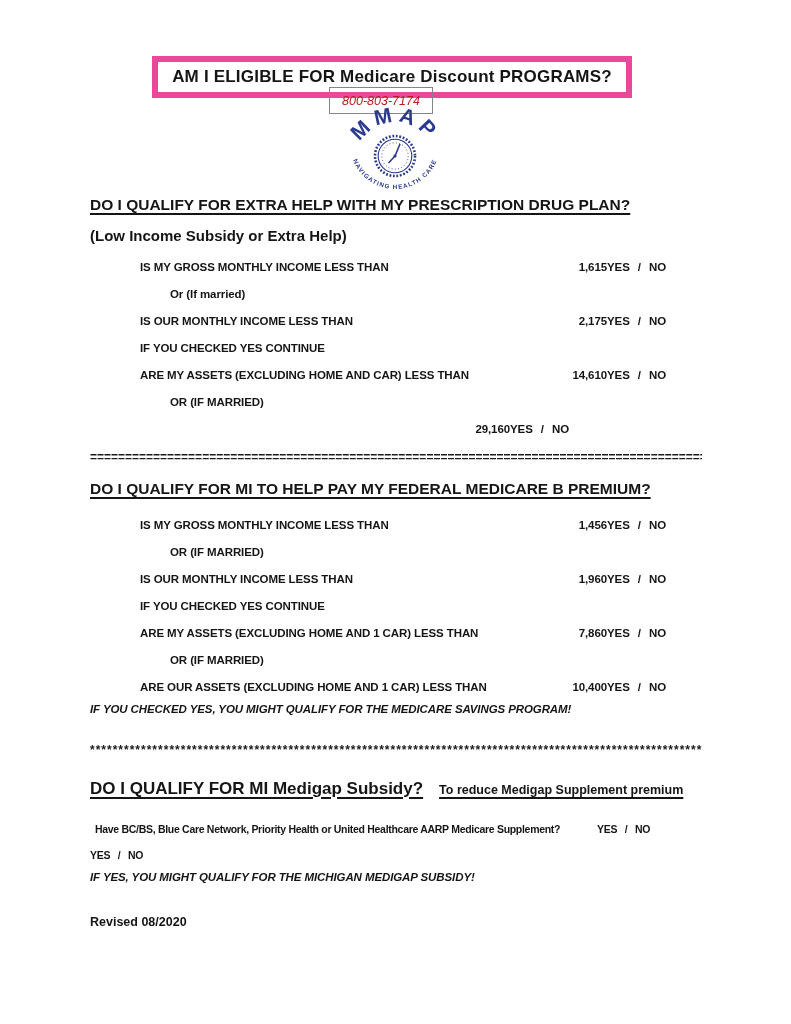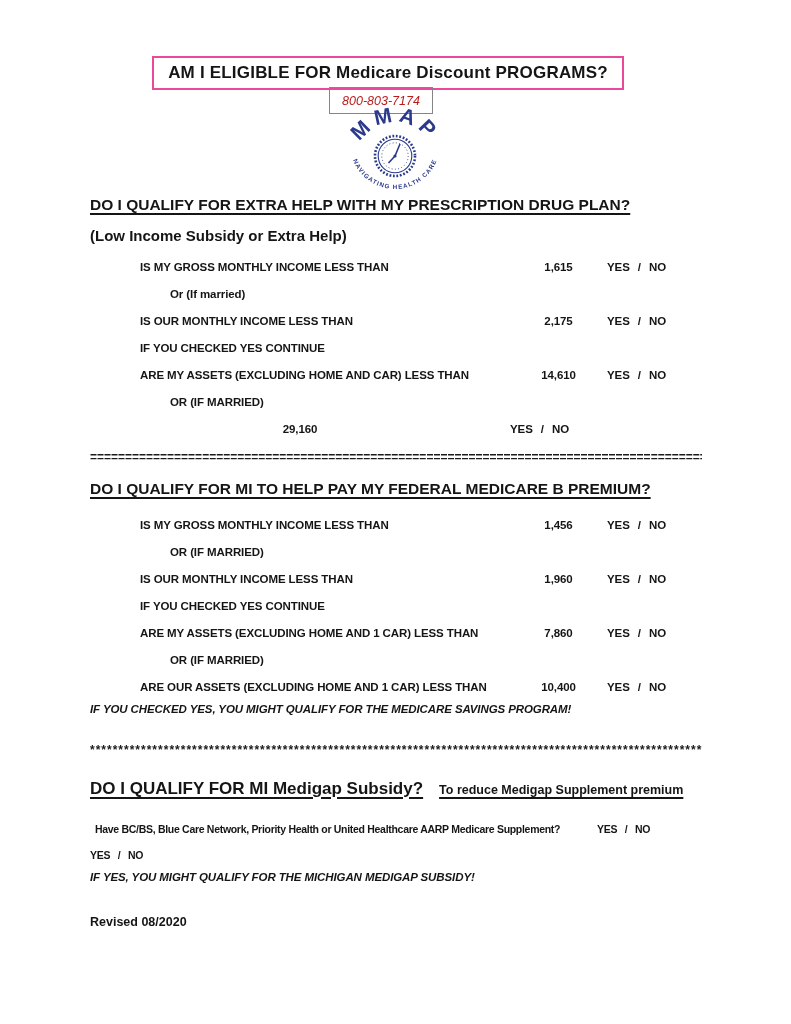--- a/index.html
+++ b/index.html
@@ -1,19 +1,19 @@
 <!DOCTYPE html>
 <html><head>
 <meta charset="utf-8">
 <style>
   html,body{margin:0;padding:0;background:#ffffff;}
   body{width:791px;height:1024px;font-family:"Liberation Sans",sans-serif;color:#151515;}
   .page{position:relative;width:791px;height:1024px;background:#fff;overflow:hidden;}
 
-  .title-box{position:absolute;left:152px;top:56px;width:468px;height:30px;border:2px solid #ec4899;
+  .title-box{position:absolute;left:152px;top:56px;width:468px;height:30px;border:6px solid #ec4899;
     display:flex;align-items:center;justify-content:center;}
   .title-text{font-size:17px;font-weight:bold;letter-spacing:.2px;white-space:nowrap;}
 
   .phone-box{position:absolute;left:329px;top:87px;width:102px;height:25px;border:1.5px solid #858585;
     display:flex;align-items:center;justify-content:center;}
   .phone-text{font-size:12.5px;color:#b91c1c;font-style:italic;}
 
   .logo-wrap{position:absolute;left:325px;top:104px;width:140px;height:88px;}
 
   .content{position:absolute;left:90px;top:196px;width:612px;}
@@ -22,21 +22,21 @@
   .sec-heading .h-main{text-decoration:underline;text-underline-offset:3px;text-decoration-thickness:1.5px;}
   .sec-heading.big .h-main{font-size:17px;}
   .h-note{font-size:12.5px;font-weight:bold;margin-left:16px;text-decoration:underline;
     text-underline-offset:3px;text-decoration-thickness:1.5px;}
   .sec-sub{font-size:15px;font-weight:bold;margin:0 0 9px 0;}
 
   .row{display:grid;grid-template-columns:420px 97px 1fr;height:27px;align-items:center;
     font-size:11.5px;font-weight:bold;letter-spacing:-.1px;}
   .row .lbl{padding-left:50px;white-space:nowrap;}
   .row.sub .lbl{padding-left:80px;}
-  .row .val{text-align:center;}
+  .row .val{text-align:right;}
   .row .choice{word-spacing:5px;white-space:nowrap;}
   .row.wide{grid-template-columns:1fr 105px;height:26px;font-size:10.5px;letter-spacing:-.3px;}
   .row.wide .lbl{padding-left:5px;}
 
   .conclusion{font-size:11.5px;font-weight:bold;font-style:italic;margin:3px 0 0 0;height:18px;letter-spacing:-.1px;}
 
   .divider{font-weight:bold;font-size:12px;white-space:nowrap;overflow:hidden;height:16px;
     color:#1a1a1a;margin:8px 0 14px 0;letter-spacing:0;}
   .divider.d1{margin:22px 0 20px 0;letter-spacing:1px;}
 

